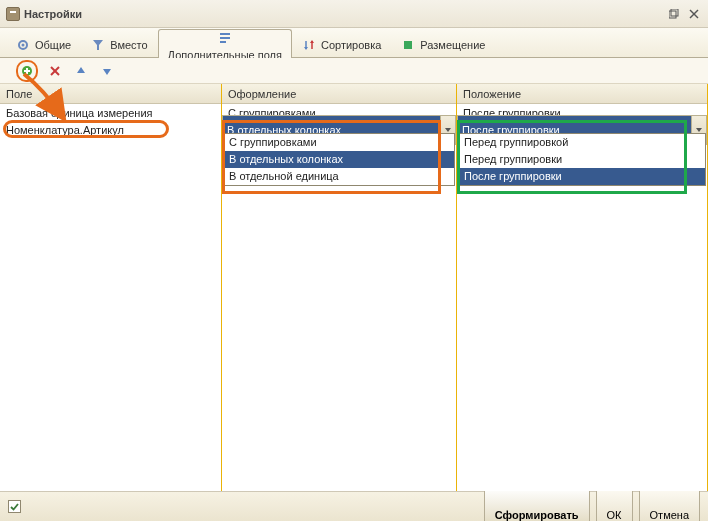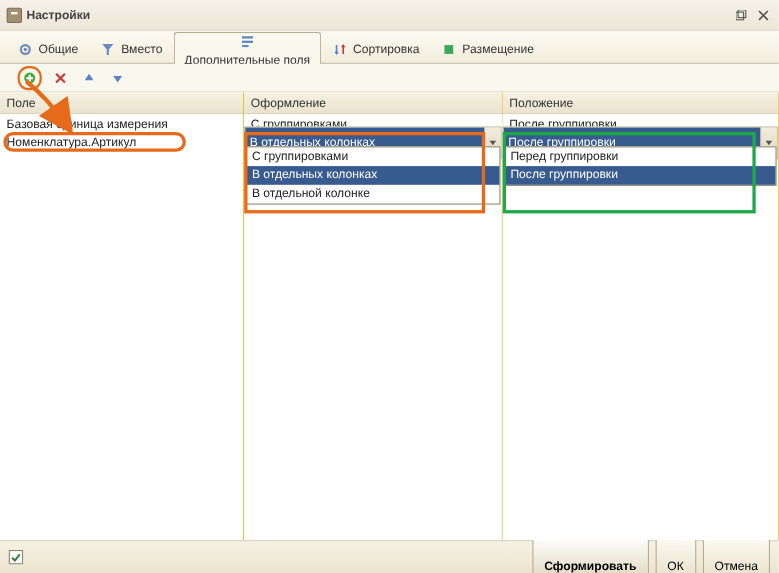--- a/index.html
+++ b/index.html
@@ -184,40 +184,41 @@
           <div class="input-combo">
             <span class="value">В отдельных колонках</span>
             <span class="ddbtn">
                 <svg width="8" height="8">
                   <polygon points="1,2 7,2 4,6" fill="#555"></polygon>
                 </svg>
               </span>
             <div class="dropdown-list">
               <div class="opt">С группировками</div>
               <div class="opt selected">В отдельных колонках</div>
-              <div class="opt">В отдельной колонке</div>
+              <div class="opt">В отдельной единица</div>
             </div>
           </div>
         </div>
       </div>
     </div>
 
     <div class="col col3">
       <div class="col-head">Положение</div>
       <div class="col-body">
         <div class="row">После группировки</div>
         <div class="row" style="padding:0;">
           <div class="input-combo">
             <span class="value">После группировки</span>
             <span class="ddbtn">
                 <svg width="8" height="8">
                   <polygon points="1,2 7,2 4,6" fill="#555"></polygon>
                 </svg>
               </span>
             <div class="dropdown-list">
+              <div class="opt">Перед группировкой</div>
               <div class="opt">Перед группировки</div>
               <div class="opt selected">После группировки</div>
             </div>
           </div>
         </div>
       </div>
     </div>
 
     <div class="annot orange-oval" style="left:3px; top:36px; width:166px; height:18px;"></div>
     <div class="annot orange-box" style="left:222px; top:36px; width:219px; height:74px;"></div>

